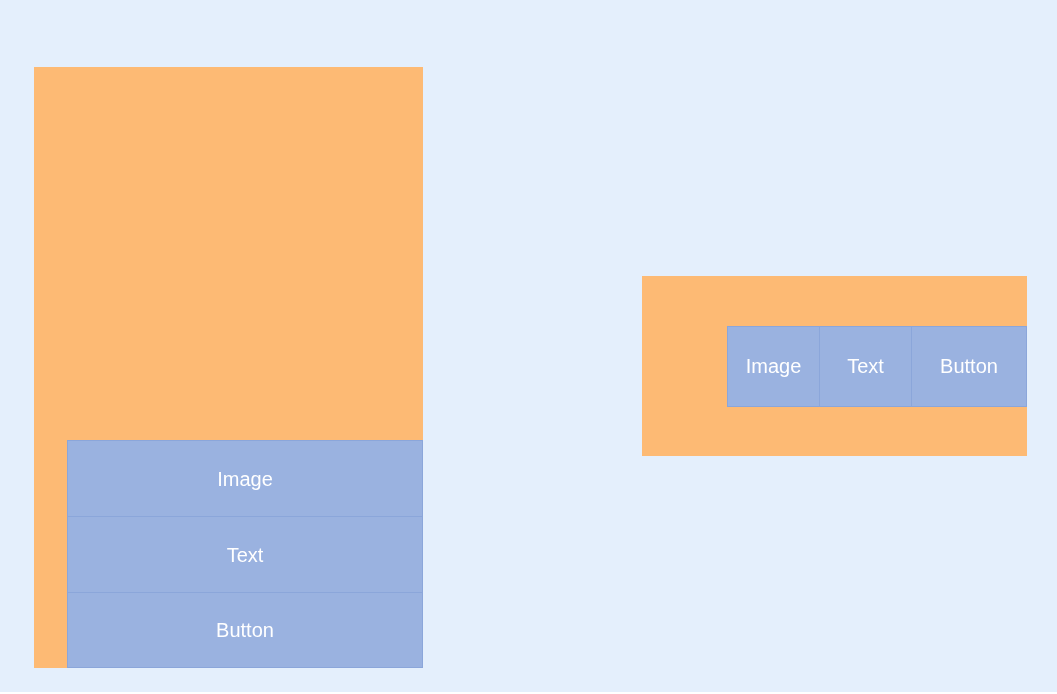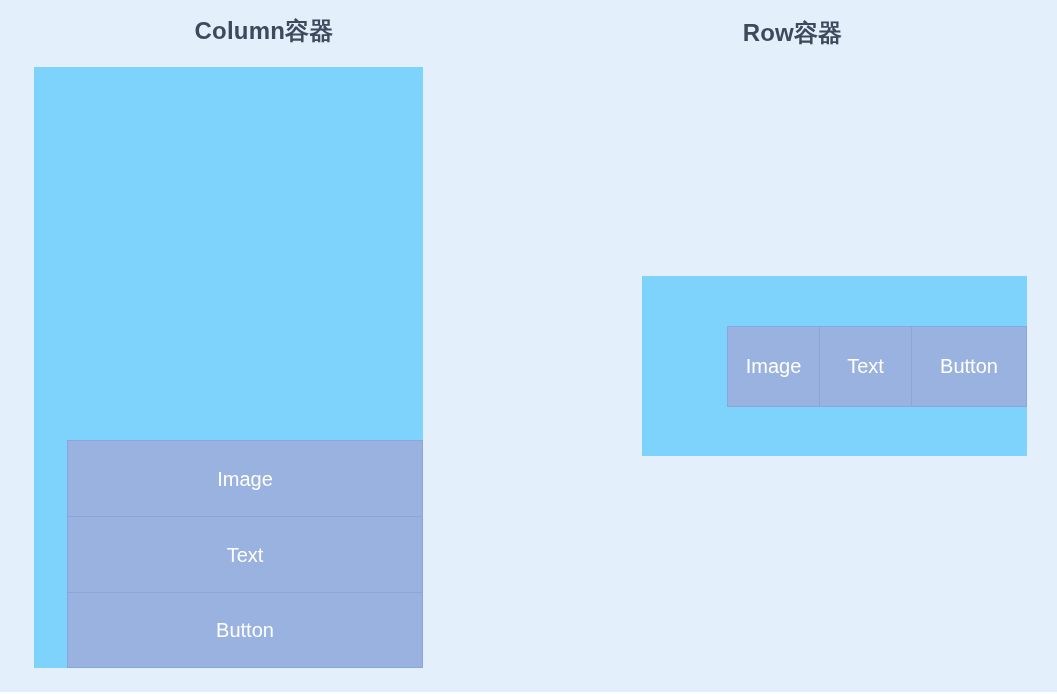--- a/index.html
+++ b/index.html
@@ -33,21 +33,21 @@
     color: #3d4a5c;
     letter-spacing: 0.2px;
     white-space: nowrap;
   }
   #title-column { top: 15px; }
   #title-row    { top: 17px; }
 
   
   .container-box {
     position: absolute;
-    background: #7dd3fc;
+    background: #fdba74;
     box-sizing: border-box;
     display: flex;
   }
 
   
   #column-container {
     left: 34px;
     top: 67px;
     width: 389px;
     height: 601px;
@@ -109,21 +109,20 @@
     width: 1057px;
     height: 2px;
     background: #ffffff;
   }
 </style>
 </head>
 <body>
 
 <div class="panel" id="panel-column">
 
-  <div class="panel-title" id="title-column">Column容器</div>
 
   <div class="container-box" id="column-container">
 
     <div class="item column-item">
       <span>Image</span>
     </div>
 
     <div class="item column-item">
       <span>Text</span>
     </div>
@@ -131,21 +130,20 @@
 
     <div class="item column-item">
       <span>Button</span>
     </div>
 
   </div>
 </div>
 
 <div class="panel" id="panel-row">
 
-  <div class="panel-title" id="title-row">Row容器</div>
 
   <div class="container-box" id="row-container">
 
     <div class="item row-item">
       <span>Image</span>
     </div>
 
     <div class="item row-item">
       <span>Text</span>
     </div>

